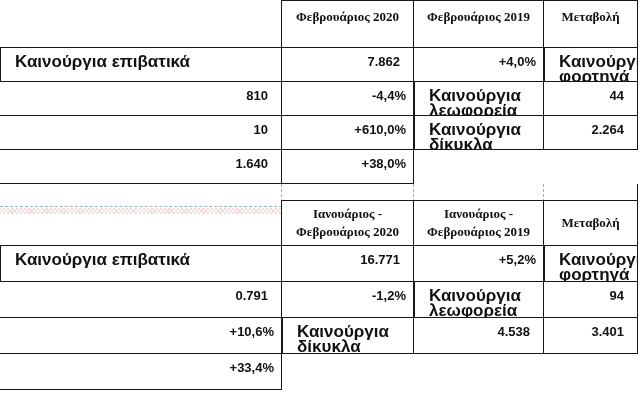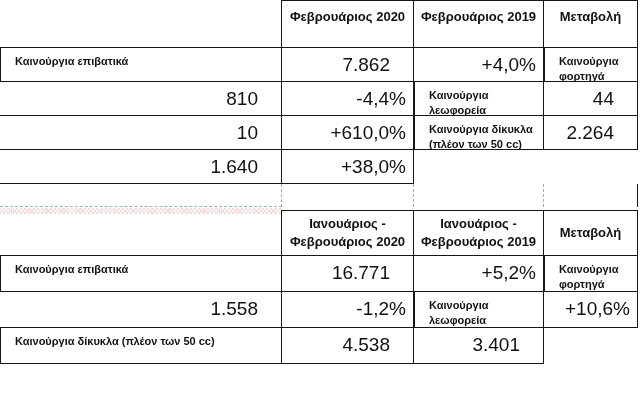--- a/index.html
+++ b/index.html
@@ -22,21 +22,21 @@
     position: absolute;
     display: grid;
     left: 0;
   }
   .tbl1 {
     top: 0;
     grid-template-columns: 282px 132px 130px 94px;
     grid-template-rows: 48px 34px 34px 34px 34px;
   }
   .tbl2 {
-    top: 210px;
+    top: 200px;
     grid-template-columns: 282px 132px 130px 94px;
     grid-template-rows: 46px 36px 36px 36px 36px;
   }
   .cell {
     box-sizing: border-box;
     border-right: 1px solid #161616;
     border-bottom: 1px solid #161616;
     overflow: hidden;
   }
   .cell.top { border-top: 1px solid #161616; }
@@ -50,36 +50,37 @@
   .head {
     font-weight: bold;
     font-size: 13px;
     text-align: center;
     display: flex;
     flex-direction: column;
     align-items: center;
     justify-content: flex-start;
     padding-top: 7px;
     line-height: 18px;
+    font-family: Liberation Serif, serif;
   }
   .tbl2 .head {
     justify-content: center;
     padding-top: 0;
   }
   .labelcell {
     font-weight: bold;
-    font-size: 11px;
+    font-size: 17px;
     padding: 6px 4px 0 14px;
     line-height: 15px;
   }
   .numcell {
-    font-size: 19px;
+    font-size: 13px;
     text-align: right;
-    padding: 6px 23px 0 0;
-    font-weight: normal;
+    padding: 6px 13px 0 0;
+    font-weight: bold;
   }
   .pctcell { padding-right: 7px; }
 
   
   .gap-vline {
     position: absolute;
     top: 184px;
     height: 23px;
     width: 0;
     border-left: 1px dashed #96b1c4;
@@ -157,24 +158,26 @@
       <span>Ιανουάριος -</span>
       <span>Φεβρουάριος 2019</span>
     </div>
     <div class="cell top head">Μεταβολή</div>
 
     <div class="cell leftedge labelcell">Καινούργια επιβατικά</div>
     <div class="cell numcell">16.771</div>
     <div class="cell numcell pctcell">+5,2%</div>
 
     <div class="cell leftedge labelcell">Καινούργια φορτηγά (ελαφρά και βαρέα)</div>
-    <div class="cell numcell">1.558</div>
+    <div class="cell numcell">0.791</div>
     <div class="cell numcell pctcell">-1,2%</div>
 
     <div class="cell leftedge labelcell">Καινούργια λεωφορεία</div>
+    <div class="cell numcell">94</div>
     <div class="cell numcell pctcell">+10,6%</div>
 
     <div class="cell leftedge labelcell">Καινούργια δίκυκλα (πλέον των 50  cc)</div>
     <div class="cell numcell">4.538</div>
     <div class="cell numcell">3.401</div>
+    <div class="cell numcell pctcell">+33,4%</div>
   </div>
 
 </div>
 
 </body></html>

